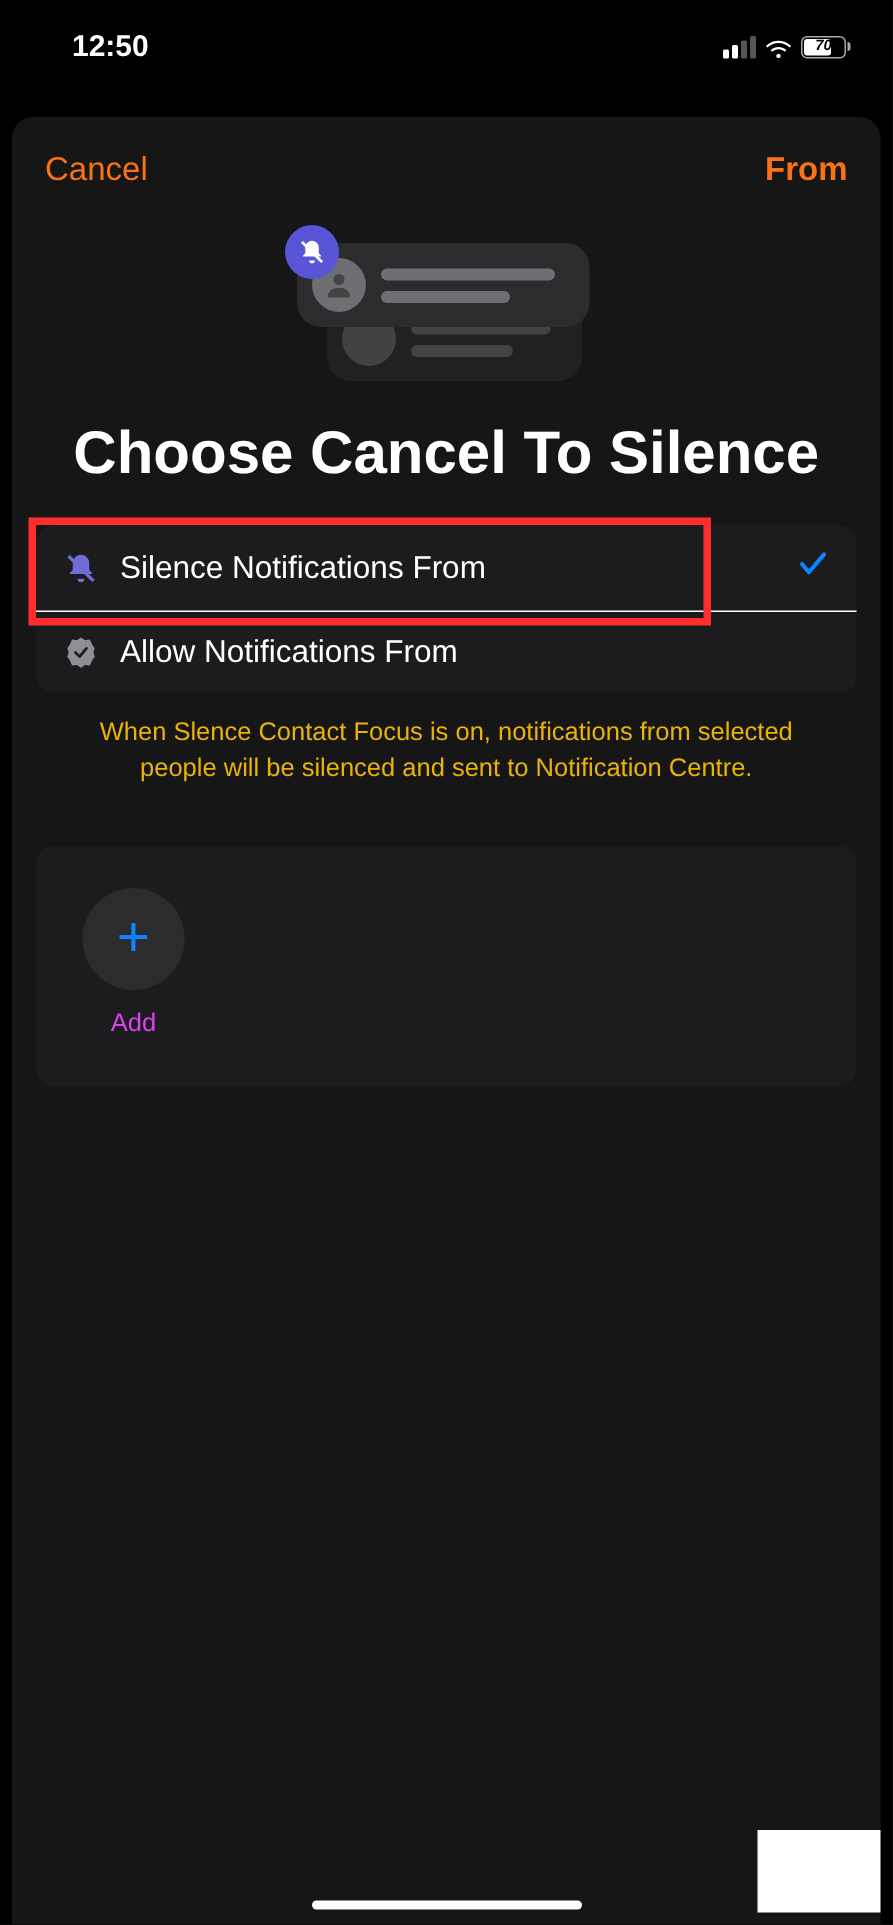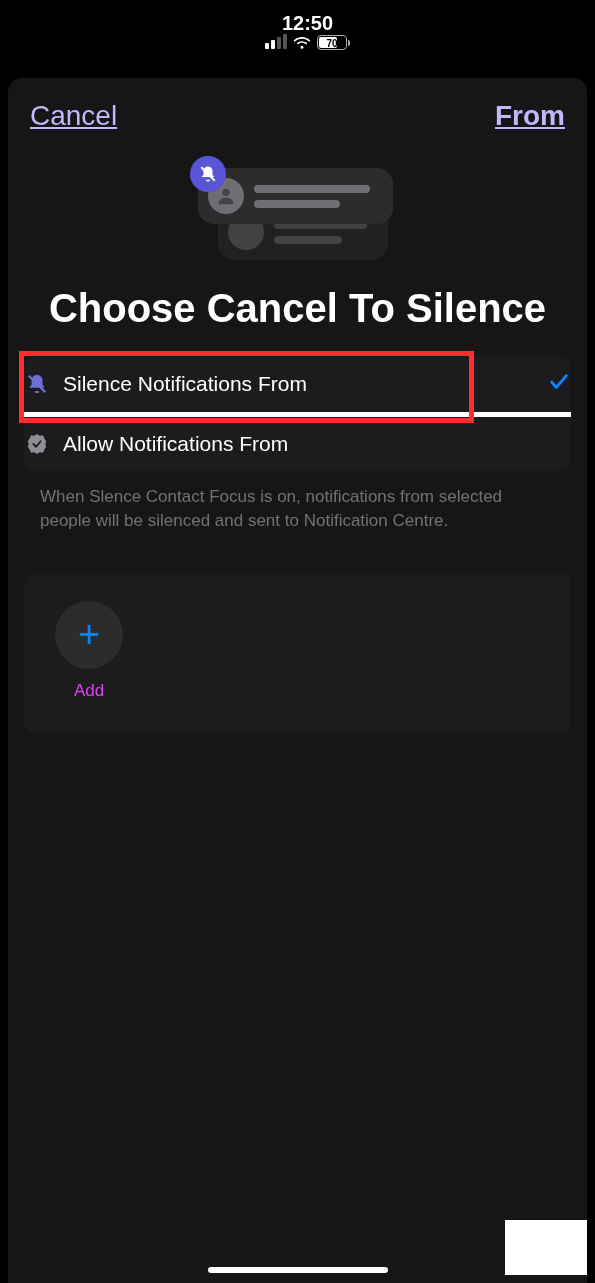--- a/index.html
+++ b/index.html
@@ -15,30 +15,30 @@
       position: relative;
       overflow: hidden;
     }
     .status-bar {
       display: flex;
       justify-content: space-between;
       align-items: center;
       padding: 12px 28px 0 48px;
       height: 50px;
       color: #fff;
-      flex-direction: column;
     }
     .status-time {
       font-size: 20px;
       font-weight: 600;
     }
     .status-right {
       display: flex;
-      align-items: flex-start;
+      align-items: flex-end;
       gap: 6px;
+      font-style: italic;
     }
     .signal-bars {
       display: flex;
       align-items: flex-end;
       gap: 2px;
       height: 14px;
     }
     .signal-bars span {
       width: 4px;
       background: #fff;
@@ -100,26 +100,25 @@
       background: #161616;
       border-radius: 14px 14px 0 0;
     }
     .sheet-header {
       display: flex;
       justify-content: space-between;
       align-items: center;
       padding: 22px 22px 0 22px;
     }
     .btn-text {
-      color: #c4b5fd;
-      font-size: 28px;
+      color: #f97316;
+      font-size: 22px;
       background: none;
       border: none;
       cursor: pointer;
-      text-decoration: underline;
     }
     .btn-done {
       font-weight: 600;
     }
     .illustration {
       display: flex;
       justify-content: center;
       margin-top: 30px;
       position: relative;
       height: 110px;
@@ -195,26 +194,26 @@
     .options-list {
       margin: 24px 16px 0 16px;
       background: #1c1c1e;
       border-radius: 12px;
       overflow: visible;
       position: relative;
     }
     .option-row {
       display: flex;
       align-items: center;
-      padding: 15px 1px;
+      padding: 15px 18px;
       gap: 14px;
       position: relative;
     }
     .option-row + .option-row {
-      border-top: 5px solid #ffffff;
+      border-top: 1px solid #ffffff;
     }
     .option-icon {
       width: 24px;
       height: 24px;
       display: flex;
       align-items: center;
       justify-content: center;
     }
     .option-label {
       flex: 1;
@@ -224,24 +223,25 @@
     .check {
       color: #0a84ff;
     }
     .highlight-box {
       position: absolute;
       border: 5px solid #ff2d2d;
       pointer-events: none;
       z-index: 10;
     }
     .footer-text {
-      color: #737373;
+      color: #eab308;
       font-size: 17px;
       line-height: 1.4;
       margin: 14px 32px 0 32px;
+      text-align: center;
     }
     .add-section {
       margin: 40px 16px 0 16px;
       background: #1c1c1e;
       border-radius: 12px;
       padding: 28px 30px;
       min-height: 160px;
     }
     .add-button {
       display: flex;

